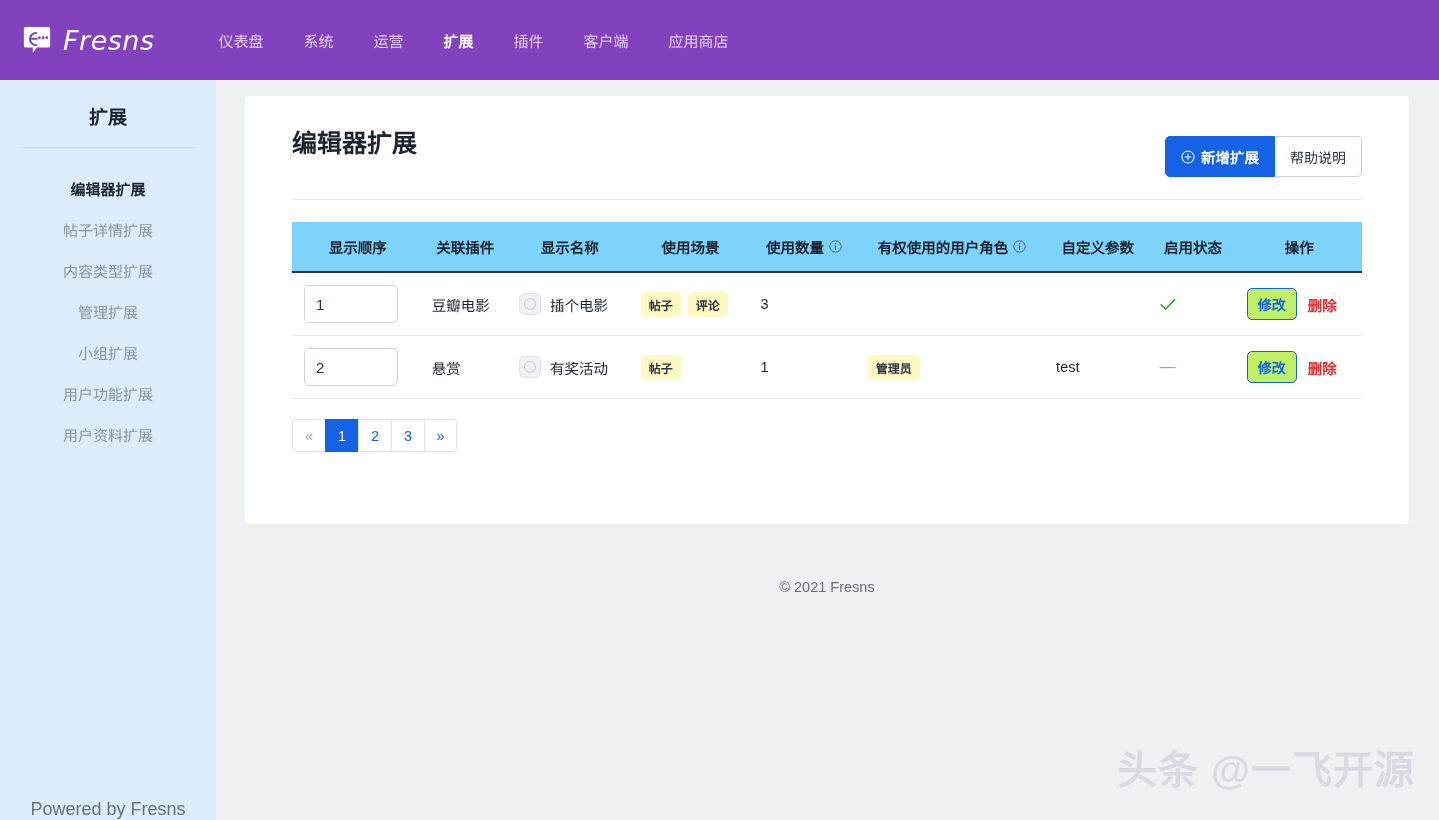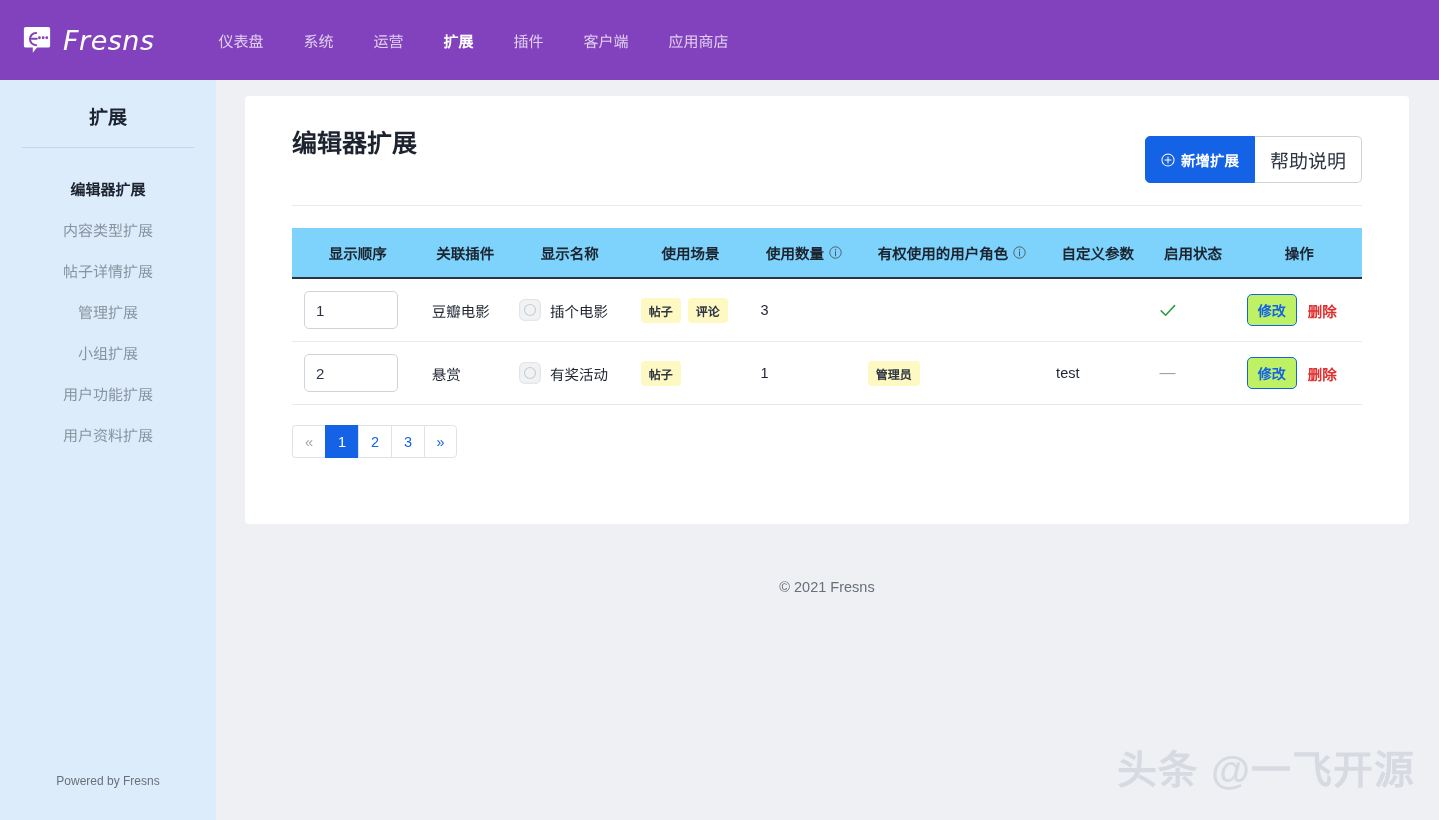--- a/index.html
+++ b/index.html
@@ -116,23 +116,22 @@
     font-size: 15px;
     color: #8a949f;
     padding: 10px 8px;
     cursor: pointer;
     text-decoration: none;
   }
   .sidebar-item.active { color: #1d2430; font-weight: bold; }
   .sidebar-footer {
     margin-top: auto;
     text-align: center;
-    font-size: 12px;
+    font-size: 18px;
     color: #69707a;
-    padding-bottom: 32px;
   }
 
   
   .main {
     flex: 1;
     background: #eef0f4;
     padding: 16px 30px 0 29px;
     overflow: hidden;
   }
   .card {
@@ -176,21 +175,21 @@
     gap: 6px;
     cursor: pointer;
     white-space: nowrap;
   }
   .btn-secondary {
     background: #fff;
     color: #2d3642;
     border: 1px solid #cdd2da;
     border-left: none;
     border-radius: 0 5px 5px 0;
-    font-size: 19px;
+    font-size: 14px;
     padding: 9px 15px;
     cursor: pointer;
     white-space: nowrap;
   }
   .plus-icon { width: 14px; height: 14px; display: block; }
 
   
   .table-wrap { margin-top: 22px; }
   table { width: 100%; border-collapse: collapse; }
   thead th {
@@ -336,22 +335,22 @@
 
 </div>
 
 <div class="layout">
 
   <aside class="sidebar">
     <div class="sidebar-title">扩展</div>
     <div class="sidebar-divider"></div>
     <nav class="sidebar-menu">
       <a class="sidebar-item active" href="#">编辑器扩展</a>
+      <a class="sidebar-item" href="#">帖子详情扩展</a>
       <a class="sidebar-item" href="#">内容类型扩展</a>
-      <a class="sidebar-item" href="#">帖子详情扩展</a>
       <a class="sidebar-item" href="#">管理扩展</a>
       <a class="sidebar-item" href="#">小组扩展</a>
       <a class="sidebar-item" href="#">用户功能扩展</a>
       <a class="sidebar-item" href="#">用户资料扩展</a>
     </nav>
     <div class="sidebar-footer">Powered by Fresns</div>
   </aside>
 
   <main class="main">
     <section class="card">

